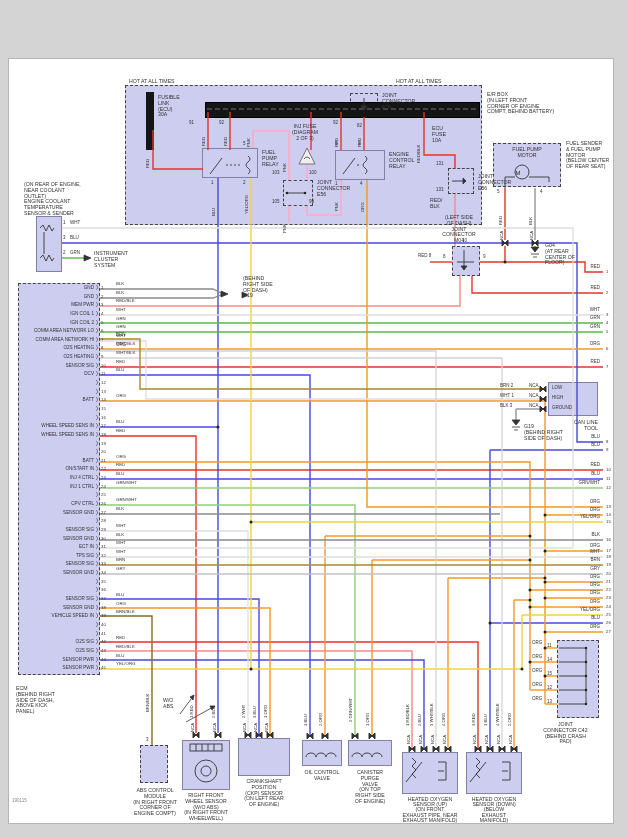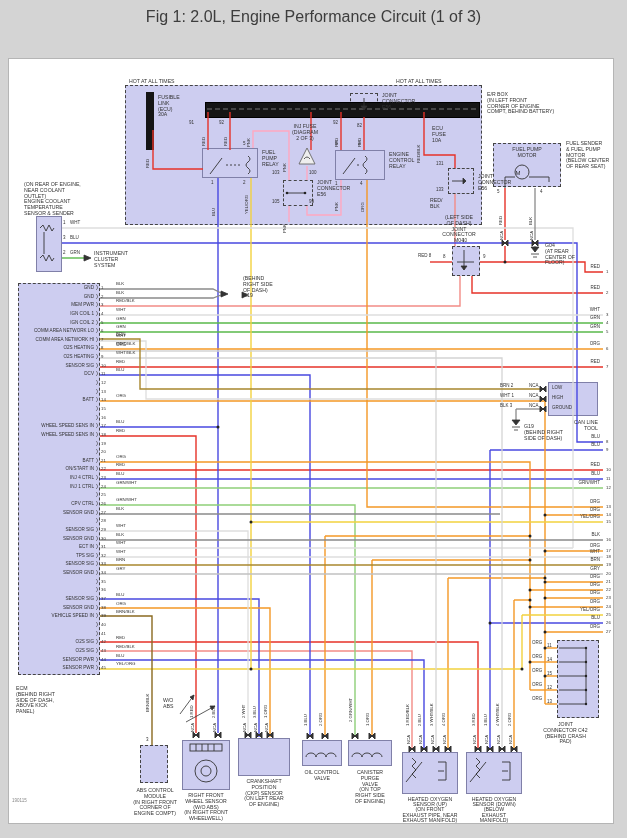--- a/index.html
+++ b/index.html
@@ -20,21 +20,20 @@
   .edge-c{position:absolute;font-size:4.5px;color:#333;width:52px;text-align:right;z-index:6;}
   .edge-n{position:absolute;font-size:4.3px;color:#333;z-index:6;}
   svg{position:absolute;left:0;top:0;z-index:4;}
   #boxes{position:absolute;left:0;top:0;width:627px;height:838px;z-index:2;}
   #overlay{position:absolute;left:0;top:0;width:627px;height:838px;z-index:6;}
 </style>
 </head>
 <body>
 
 <div id="page">
-  <div id="title">Fig 1: 2.0L, Engine Performance Circuit (1 of 3)</div>
   <div id="paper"></div>
 
   <div id="boxes">
     <div class="dbox" style="left:125px;top:85px;width:357px;height:140px;"></div>
     <div class="dbox" style="left:18px;top:283px;width:82px;height:392px;"></div>
     <div class="blk" style="left:146px;top:92px;width:8px;height:58px;"></div>
     <div class="box" style="left:202px;top:148px;width:56px;height:30px;"></div>
     <div class="box" style="left:335px;top:150px;width:50px;height:30px;"></div>
     <div class="dbox" style="left:350px;top:93px;width:28px;height:24px;"></div>
     <div class="dbox" style="left:283px;top:180px;width:30px;height:26px;"></div>

